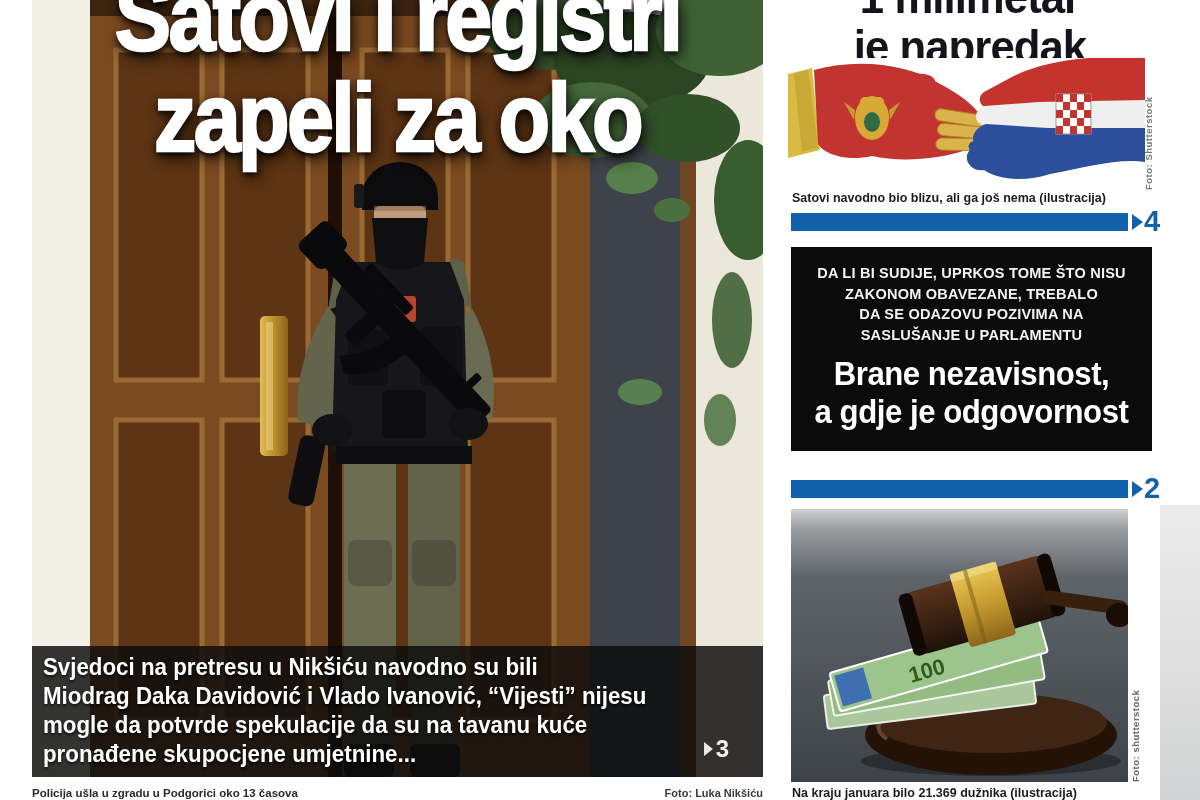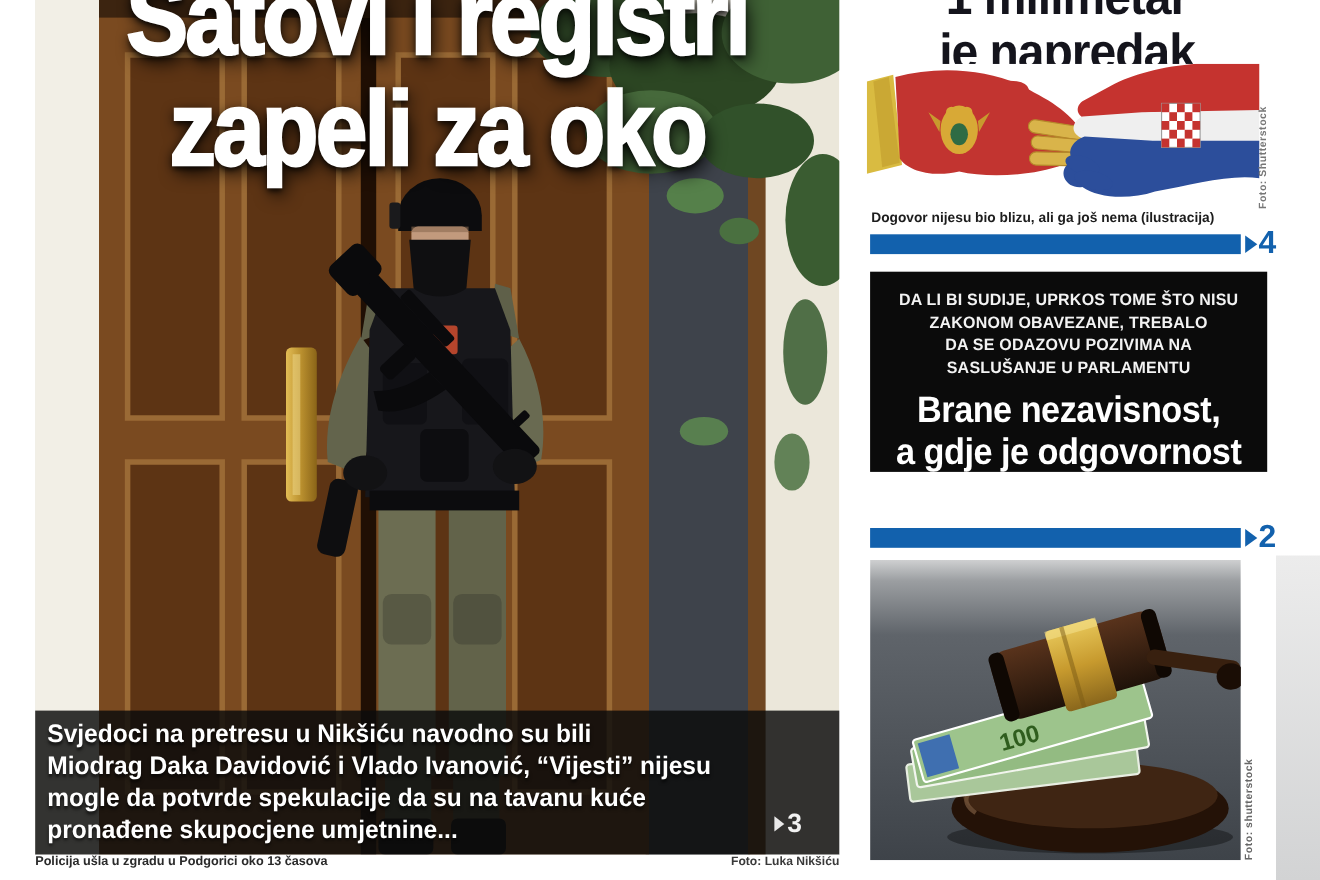--- a/index.html
+++ b/index.html
@@ -22,21 +22,21 @@
     padding-top:7px;box-sizing:border-box;
   }
   .deck-line{font-size:23px;line-height:29px;font-weight:bold;
     text-shadow:0 2px 3px rgba(0,0,0,.7);transform:scaleX(.97);transform-origin:50% 50%;}
   .deck-ref{position:absolute;right:34px;bottom:14px;display:flex;align-items:center;gap:3px;
     color:#f2f2f2;font-size:24px;font-weight:bold;}
   .tri{width:0;height:0;border-top:7px solid transparent;border-bottom:7px solid transparent;}
   .tri-white{border-left:9px solid #e9e9e9;}
   .caption-strip{
     position:absolute;left:32px;top:777px;width:731px;height:22px;background:#fff;
-    display:flex;justify-content:space-between;align-items:flex-start;
+    display:flex;justify-content:space-between;align-items:flex-end;
   }
   .caption-text{font-size:11.5px;font-weight:bold;color:#2a2a2a;}
   .caption-credit{font-size:11px;font-weight:bold;color:#3a3a3a;}
   
   .headline-border{
     position:absolute;left:790px;top:-28px;width:360px;text-align:center;
     font-size:46px;line-height:50px;font-weight:bold;color:#14141c;
     letter-spacing:-1px;transform:scaleX(.95);transform-origin:50% 0;
   }
   .handshake{position:absolute;left:788px;top:58px;width:357px;height:132px;display:block;}
@@ -51,21 +51,21 @@
   .caption-r2{left:792px;top:786px;}
   .blue-bar{position:absolute;left:791px;width:337px;height:18px;background:#1261ad;}
   .bar-1{top:213px;}
   .bar-2{top:480px;}
   .bar-ref{position:absolute;left:1132px;display:flex;align-items:center;gap:1px;
     color:#1261ad;font-size:29px;font-weight:bold;}
   .ref-1{top:205px;}
   .ref-2{top:472px;}
   .tri-blue{border-top:8px solid transparent;border-bottom:8px solid transparent;border-left:11px solid #1261ad;}
   .black-box{
-    position:absolute;left:791px;top:247px;width:361px;height:182px;background:#0b0b0b;
+    position:absolute;left:791px;top:247px;width:361px;height:204px;background:#0b0b0b;
     color:#fff;text-align:center;box-sizing:border-box;padding-top:16px;
   }
   .kicker-line{font-size:15px;line-height:20.5px;font-weight:bold;color:#f3f3f3;
     letter-spacing:.2px;transform:scaleX(.97);transform-origin:50% 50%;}
   .box-headline{margin-top:10px;font-size:33.5px;line-height:38px;font-weight:bold;color:#ffffff;
     letter-spacing:-.5px;transform:scaleX(.93);transform-origin:50% 0;}
   .gavel{position:absolute;left:791px;top:509px;width:337px;height:273px;display:block;}
   .edge-shade{position:absolute;left:1160px;top:505px;width:40px;height:295px;
     background:linear-gradient(to bottom,#ececec,#d2d3d4);}
 </style>
@@ -226,21 +226,21 @@
             <rect x="21" y="24" width="7" height="8"></rect>
           <rect x="0" y="32" width="7" height="8"></rect>
             <rect x="14" y="32" width="7" height="8"></rect>
             <rect x="28" y="32" width="7" height="8"></rect>
         </g>
       </g>
     </g>
   </svg>
   <div class="vcredit vcredit-1">Foto: Shutterstock</div>
 
-  <div class="photo-caption-r caption-r1">Dogovor nijesu bio blizu, ali ga još nema (ilustracija)</div>
+  <div class="photo-caption-r caption-r1">Satovi navodno bio blizu, ali ga još nema (ilustracija)</div>
 
   <div class="blue-bar bar-1"></div>
   <div class="bar-ref ref-1">
     <span class="tri tri-blue"></span>
     <span>4</span>
   </div>
 
   <div class="black-box">
     <div class="kicker-line">DA LI BI SUDIJE, UPRKOS TOME ŠTO NISU</div>
     <div class="kicker-line">ZAKONOM OBAVEZANE, TREBALO</div>
@@ -301,14 +301,15 @@
     <g>
       <g transform="rotate(8 290 100)">
           <rect x="250" y="86" width="86" height="14" rx="7" fill="#38200f"></rect>
         </g>
       <ellipse cx="328" cy="106" rx="13" ry="12" fill="#1a0d05"></ellipse>
     </g>
   </svg>
   <div class="vcredit vcredit-2">Foto: shutterstock</div>
   <div class="edge-shade"></div>
 
+  <div class="photo-caption-r caption-r2">Na kraju januara bilo 21.369 dužnika (ilustracija)</div>
 
 </div>
 
 </body></html>

